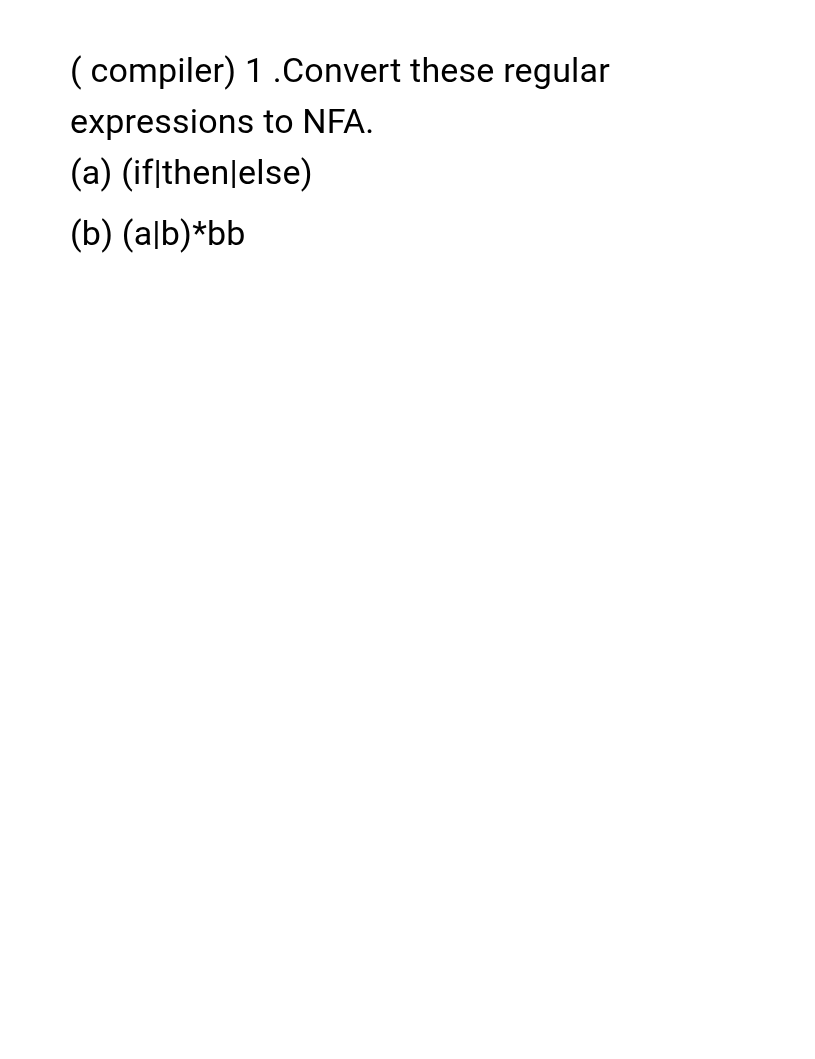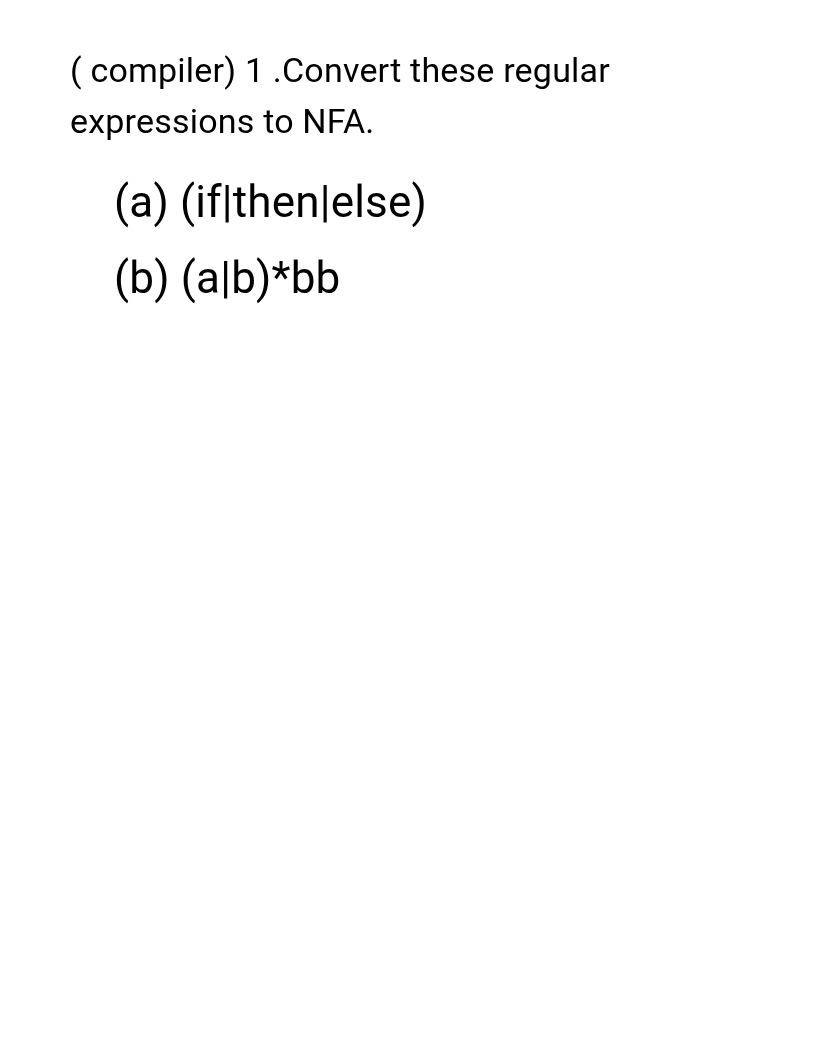--- a/index.html
+++ b/index.html
@@ -13,29 +13,27 @@
       background: #ffffff;
       font-family: -apple-system, BlinkMacSystemFont, "Segoe UI", Roboto, Helvetica, Arial, sans-serif;
       padding: 45px 70px;
       color: #000000;
     }
     .question-title {
       font-size: 34px;
       line-height: 1.5;
       font-weight: 400;
       letter-spacing: 0.2px;
-      margin-bottom: 22px;
     }
     .question-part {
-      font-size: 44px;
+      font-size: 34px;
       line-height: 1.5;
       font-weight: 400;
       letter-spacing: 0.2px;
       margin-bottom: 10px;
-      margin-left: 44px;
     }
   </style>
 </head>
 <body>
 
 <div class="question-title">( compiler) 1 .Convert these regular expressions to NFA.</div>
 <div class="question-part">(a) (if|then|else)</div>
 <div class="question-part">(b) (a|b)*bb</div>
 
 </body></html>

